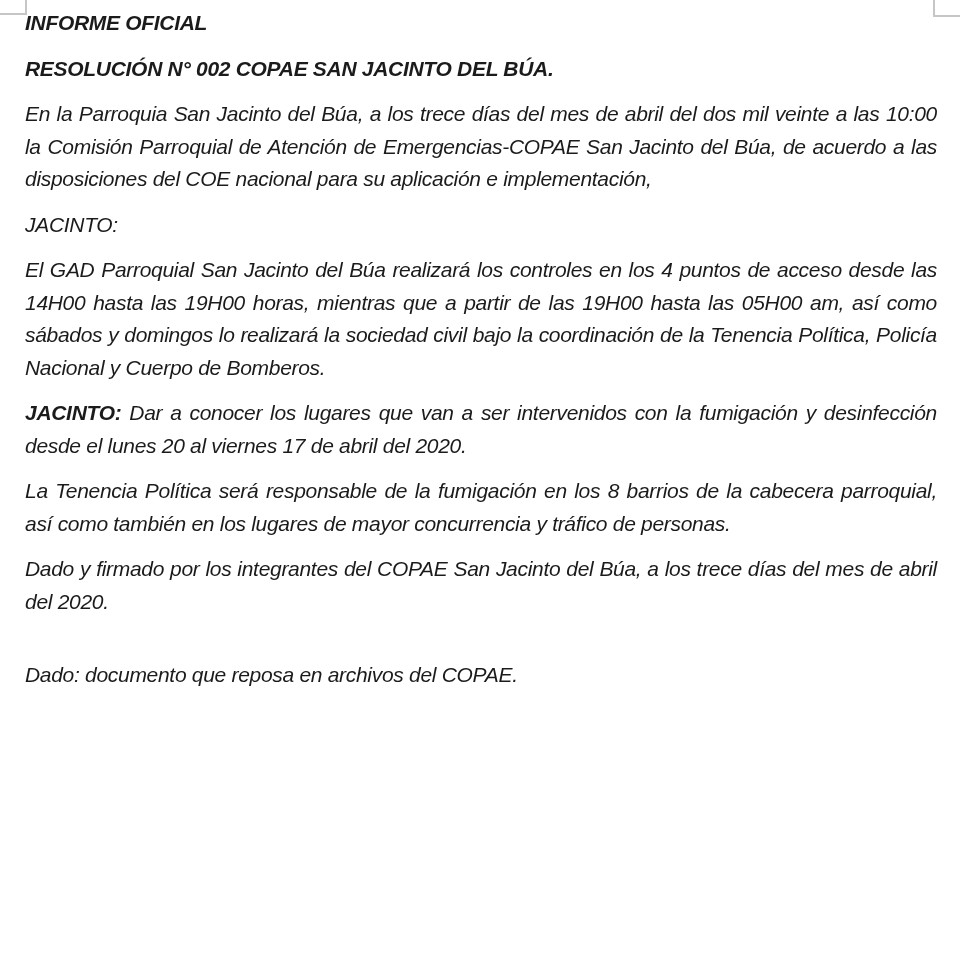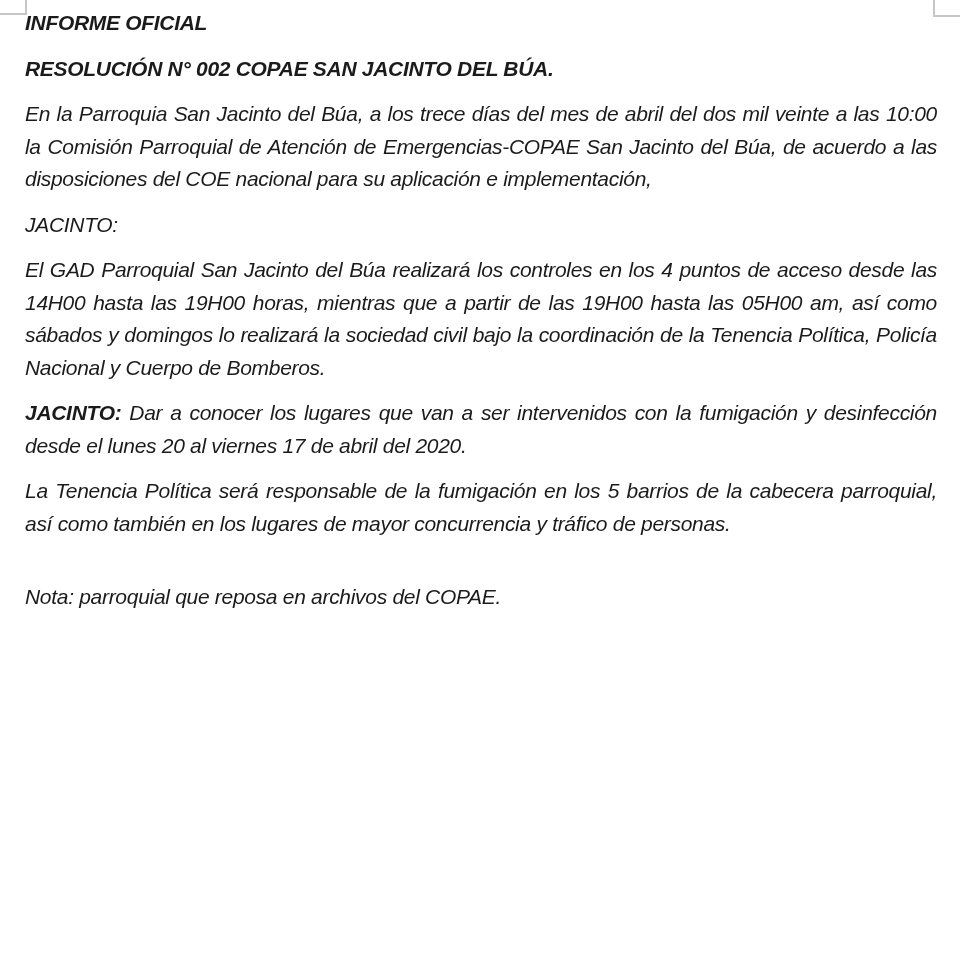--- a/index.html
+++ b/index.html
@@ -48,19 +48,20 @@
 
   <p class="justify"><span>En la Parroquia San Jacinto del Búa, a los trece días del mes de abril del dos mil veinte a las 10:00 la Comisión Parroquial de Atención de Emergencias-COPAE San Jacinto del Búa, de acuerdo a las disposiciones del COE nacional para su aplicación e implementación,</span></p>
 
   <p><span>JACINTO:</span></p>
 
 
   <p class="justify"><span>El GAD Parroquial San Jacinto del Búa realizará los controles en los 4 puntos de acceso desde las 14H00 hasta las 19H00 horas, mientras que a partir de las 19H00 hasta las 05H00 am, así como sábados y domingos lo realizará la sociedad civil bajo la coordinación de la Tenencia Política, Policía Nacional y Cuerpo de Bomberos.</span></p>
 
   <p class="justify"><span class="lead">JACINTO:</span><span> Dar a conocer los lugares que van a ser intervenidos con la fumigación y desinfección desde el lunes 20 al viernes 17 de abril del 2020.</span></p>
 
-  <p class="justify"><span>La Tenencia Política será responsable de la fumigación en los 5 barrios de la cabecera parroquial, así como también en los lugares de mayor concurrencia y tráfico de personas.</span></p>
+  <p class="justify"><span>La Tenencia Política será responsable de la fumigación en los 8 barrios de la cabecera parroquial, así como también en los lugares de mayor concurrencia y tráfico de personas.</span></p>
 
 
+  <p class="justify"><span>Dado y firmado por los integrantes del COPAE San Jacinto del Búa, a los trece días del mes de abril del 2020.</span></p>
 
-  <p class="note">Nota: parroquial que reposa en archivos del COPAE.</p>
+  <p class="note">Dado: documento que reposa en archivos del COPAE.</p>
 
 </div>
 
 </body></html>

